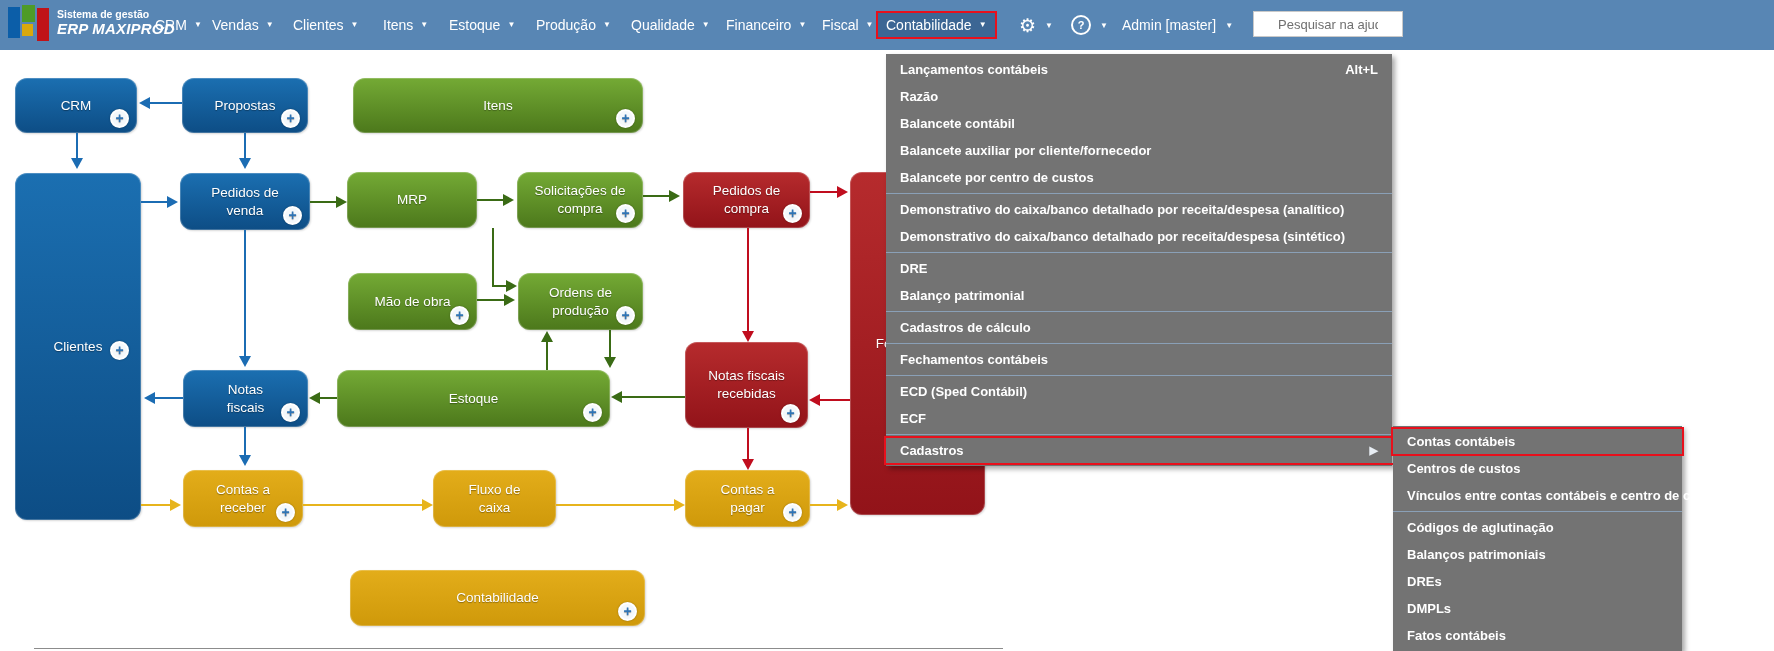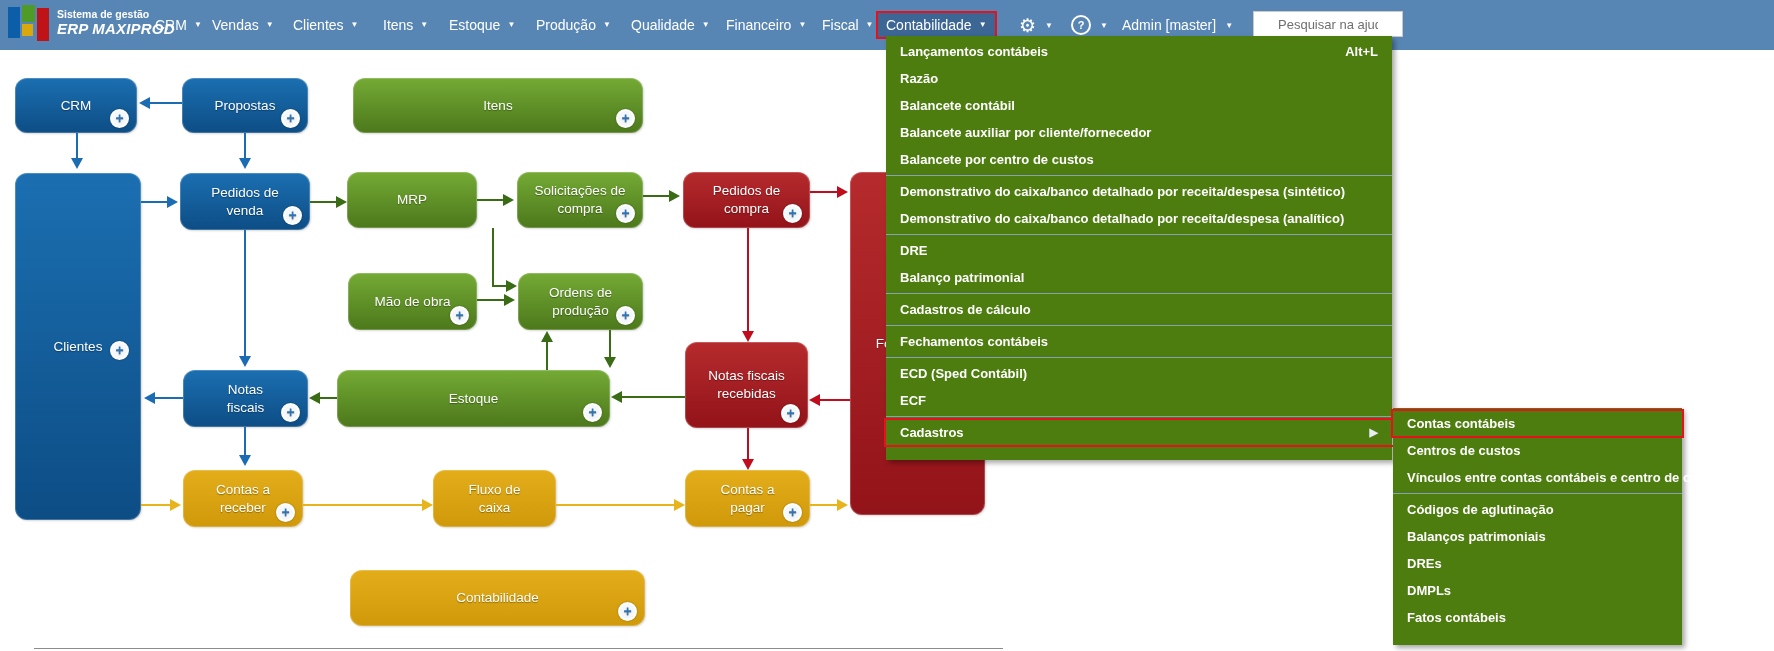--- a/index.html
+++ b/index.html
@@ -21,21 +21,21 @@
   .nav-item{position:absolute;top:0;height:50px;display:flex;align-items:center;gap:7px;color:#fff;font-size:14px;cursor:pointer;white-space:nowrap;}
   .nav-item .caret{font-size:8px;line-height:8px;color:#fff;}
   .nav-item.active{top:11px;height:auto;padding:4px 8px;background:#3c6694;border:2px solid #e8101c;}
   .icon-btn{position:absolute;top:0;height:50px;display:flex;align-items:center;gap:9px;color:#fff;cursor:pointer;}
   #gear-glyph{font-size:19px;line-height:19px;}
   #help-glyph{width:16px;height:16px;border:2px solid #fff;border-radius:50%;font-size:11px;font-weight:bold;display:flex;align-items:center;justify-content:center;}
   #search-box{position:absolute;left:1253px;top:11px;width:150px;height:26px;border:1px solid #c9c9c9;background:#fff;font-family:"Liberation Sans",sans-serif;font-size:13px;color:#333;padding:0 24px;box-sizing:border-box;}
   #search-box::placeholder{color:#6f6f6f;}
 
   
-  .menu-panel{position:absolute;background:#4d7c0f;box-shadow:3px 3px 5px rgba(0,0,0,.35);z-index:20;padding-top:2px;padding-bottom:14px;}
+  .menu-panel{position:absolute;background:#737373;box-shadow:3px 3px 5px rgba(0,0,0,.35);z-index:20;padding-top:2px;padding-bottom:2px;margin-top:18px;}
   #dropdown{left:886px;top:36px;width:506px;}
   #submenu{left:1393px;top:408px;width:289px;z-index:21;}
   .menu-row{position:relative;height:27px;line-height:27px;padding:0 14px;display:flex;align-items:center;justify-content:space-between;color:#fff;font-size:13px;font-weight:bold;cursor:pointer;white-space:nowrap;}
   .menu-row .shortcut{font-weight:bold;font-size:13px;color:#fff;}
   .menu-row .submenu-arrow{font-size:11px;color:#e8eef4;}
   .menu-sep{height:1px;background:#8aa0b7;margin:2px 0;}
   .menu-row.highlighted::after{content:"";position:absolute;left:-2px;top:-1px;right:-2px;bottom:-1px;border:2px solid #e8101c;pointer-events:none;}
   .menu-row.highlighted.wide-hl::after{right:-9px;}
 
   
@@ -219,24 +219,24 @@
         <span>Balancete contábil</span>
       </div>
       <div class="menu-row">
         <span>Balancete auxiliar por cliente/fornecedor</span>
       </div>
       <div class="menu-row">
         <span>Balancete por centro de custos</span>
       </div>
       <div class="menu-sep"></div>
       <div class="menu-row">
+        <span>Demonstrativo do caixa/banco detalhado por receita/despesa (analítico)</span>
+      </div>
+      <div class="menu-row">
         <span>Demonstrativo do caixa/banco detalhado por receita/despesa (sintético)</span>
-      </div>
-      <div class="menu-row">
-        <span>Demonstrativo do caixa/banco detalhado por receita/despesa (analítico)</span>
       </div>
       <div class="menu-sep"></div>
       <div class="menu-row">
         <span>DRE</span>
       </div>
       <div class="menu-row">
         <span>Balanço patrimonial</span>
       </div>
       <div class="menu-sep"></div>
       <div class="menu-row">

